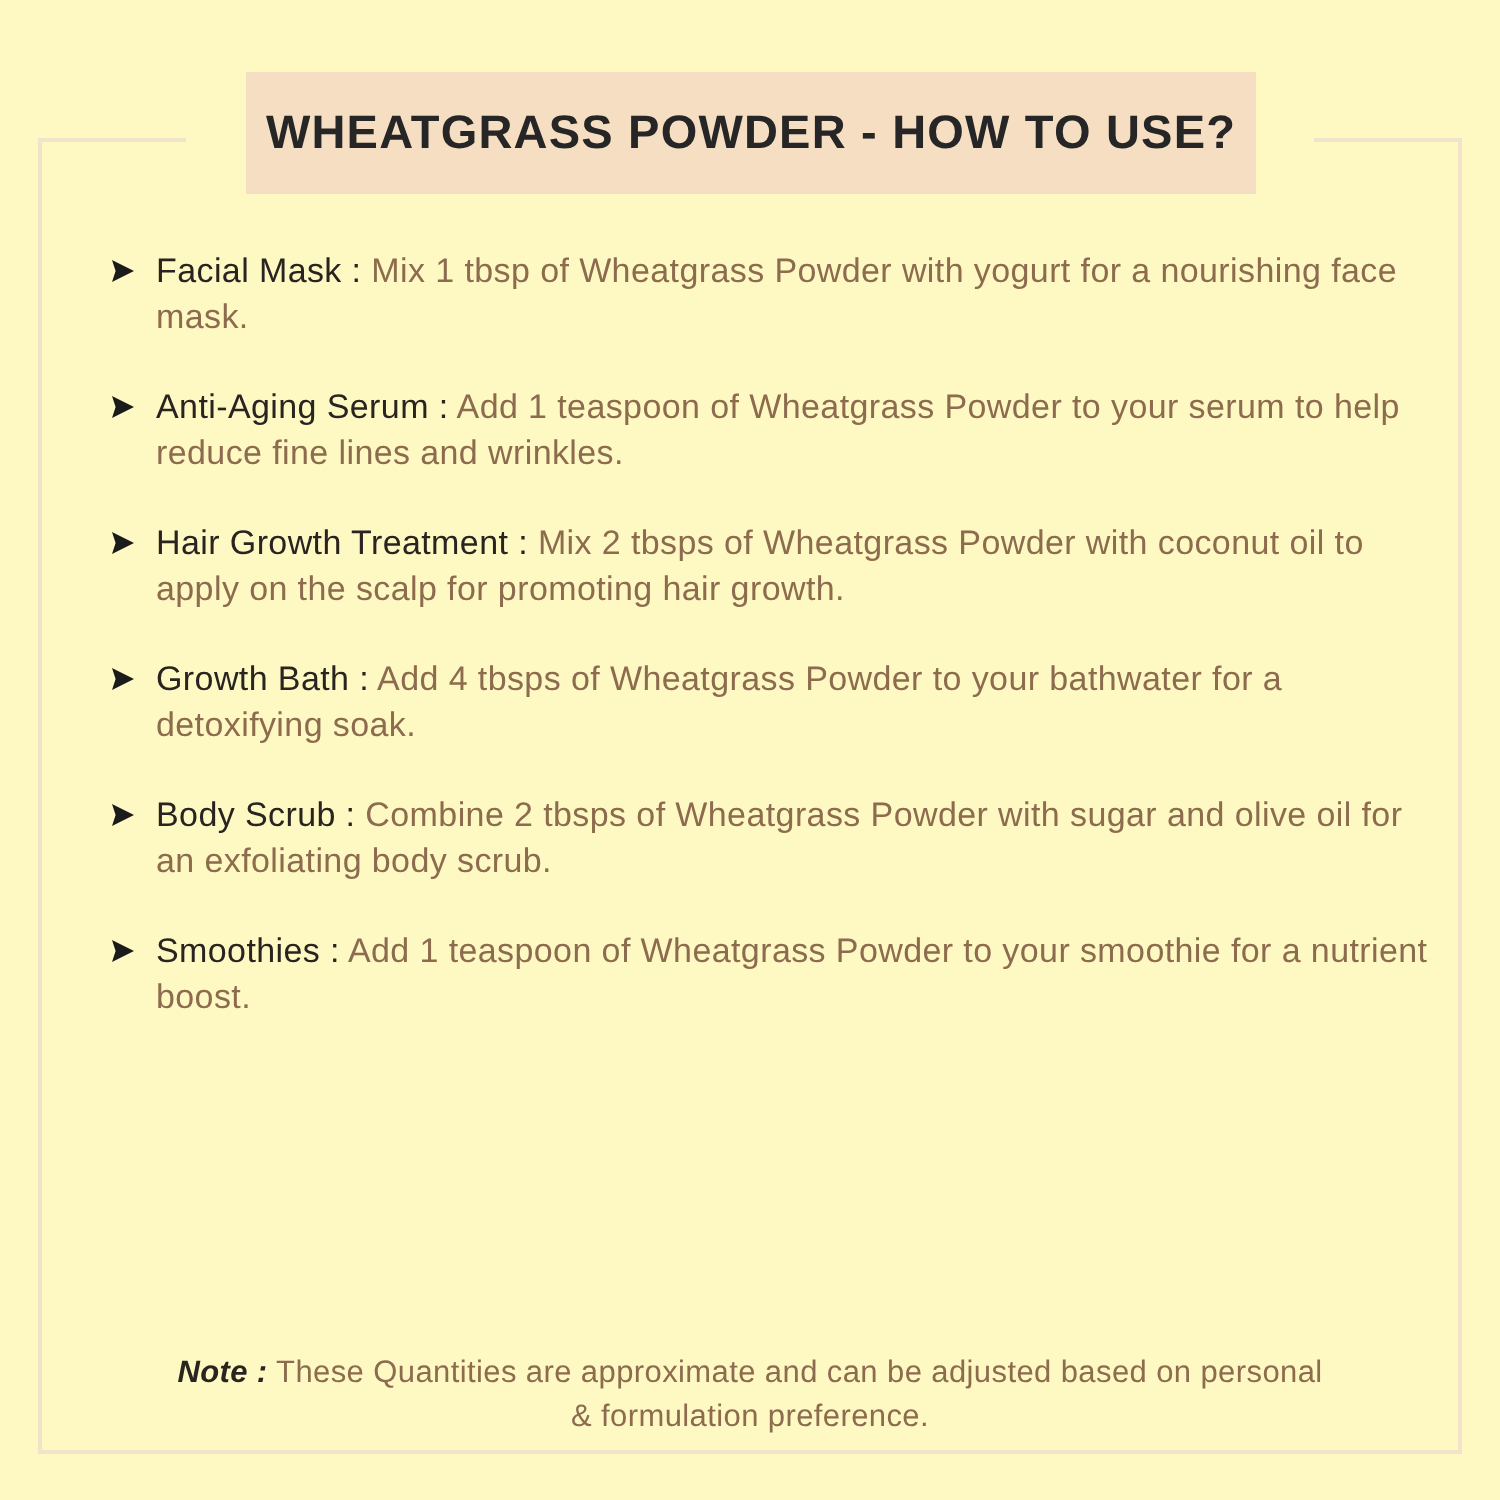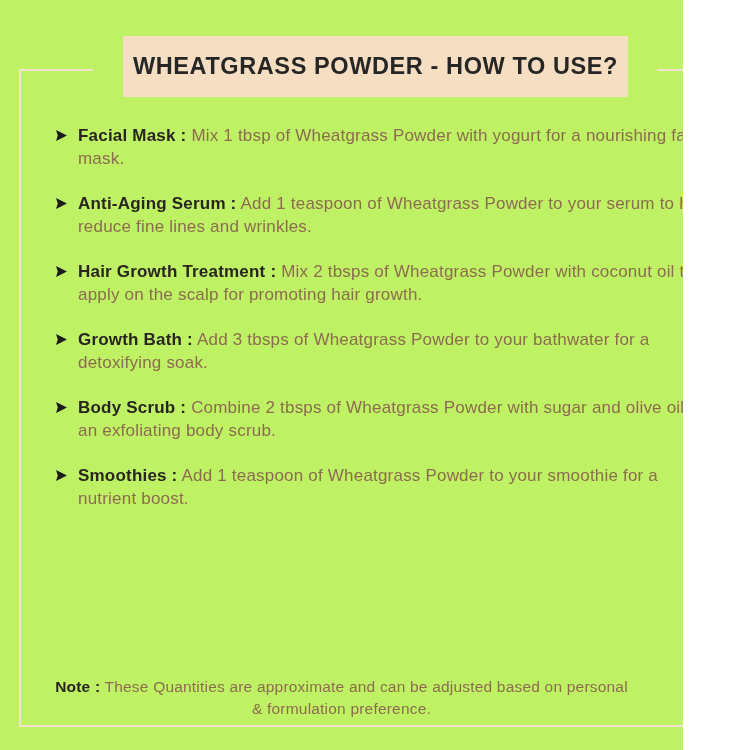--- a/index.html
+++ b/index.html
@@ -2,23 +2,23 @@
 <html style="--banner_bg: #f6dec3; --banner_text: #262626; --label_text: #292420; --desc_text: #8d6b4e; --border: #f2e3cd; --bullet: #1b1b1b;"><head>
 <meta charset="utf-8">
 <style>
   html, body {
     margin: 0;
     padding: 0;
     background: #ffffff;
   }
   .canvas {
     position: relative;
-    width: 683px;
+    width: 750px;
     height: 750px;
-    background: #bef264;
+    background: #fef9c3;
     font-family: "Liberation Sans", sans-serif;
     overflow: hidden;
   }
   
   .frame-line {
     position: absolute;
     background: var(--border, #f2e3cd);
   }
   .frame-left   { left: 19px;  top: 69px;  width: 2px;   height: 658px; }
   .frame-right  { left: 729px; top: 69px;  width: 2px;   height: 658px; }
@@ -74,41 +74,42 @@
   .bullet svg { display: block; width: 13px; height: 13px; }
   .item-text {
     margin: 0;
     font-size: 17px;
     line-height: 23px;
     letter-spacing: 0.2px;
     color: var(--desc_text, #8d6b4e);
     max-width: 640px;
   }
   .item-text b {
-    font-weight: 700;
+    font-weight: 400;
     color: var(--label_text, #292420);
   }
 
   
   .note {
     position: absolute;
     left: 50%;
     transform: translateX(-50%);
     top: 676px;
     width: 580px;
     margin: 0;
     text-align: center;
     font-size: 15.5px;
     line-height: 22px;
     letter-spacing: 0.2px;
     color: var(--desc_text, #8d6b4e);
   }
   .note b {
     font-weight: 700;
     color: var(--label_text, #292420);
+    font-style: italic;
   }
 </style>
 </head>
 <body>
 
 <div class="canvas">
 
   <div class="frame-line frame-left"></div>
   <div class="frame-line frame-right"></div>
   <div class="frame-line frame-bottom"></div>
@@ -143,21 +144,21 @@
           </svg>
         </span>
       <p class="item-text"><b>Hair Growth Treatment :</b> <span>Mix 2 tbsps of Wheatgrass Powder with coconut oil to apply on the scalp for promoting hair growth.</span></p>
     </li>
     <li>
       <span class="bullet">
           <svg viewBox="0 0 13 13">
             <path d="M1 1 L12 6.5 L1 12 L2.8 6.5 Z" fill="#1b1b1b"></path>
           </svg>
         </span>
-      <p class="item-text"><b>Growth Bath :</b> <span>Add 3 tbsps of Wheatgrass Powder to your bathwater for a detoxifying soak.</span></p>
+      <p class="item-text"><b>Growth Bath :</b> <span>Add 4 tbsps of Wheatgrass Powder to your bathwater for a detoxifying soak.</span></p>
     </li>
     <li>
       <span class="bullet">
           <svg viewBox="0 0 13 13">
             <path d="M1 1 L12 6.5 L1 12 L2.8 6.5 Z" fill="#1b1b1b"></path>
           </svg>
         </span>
       <p class="item-text"><b>Body Scrub :</b> <span>Combine 2 tbsps of Wheatgrass Powder with sugar and olive oil for an exfoliating body scrub.</span></p>
     </li>
     <li>

